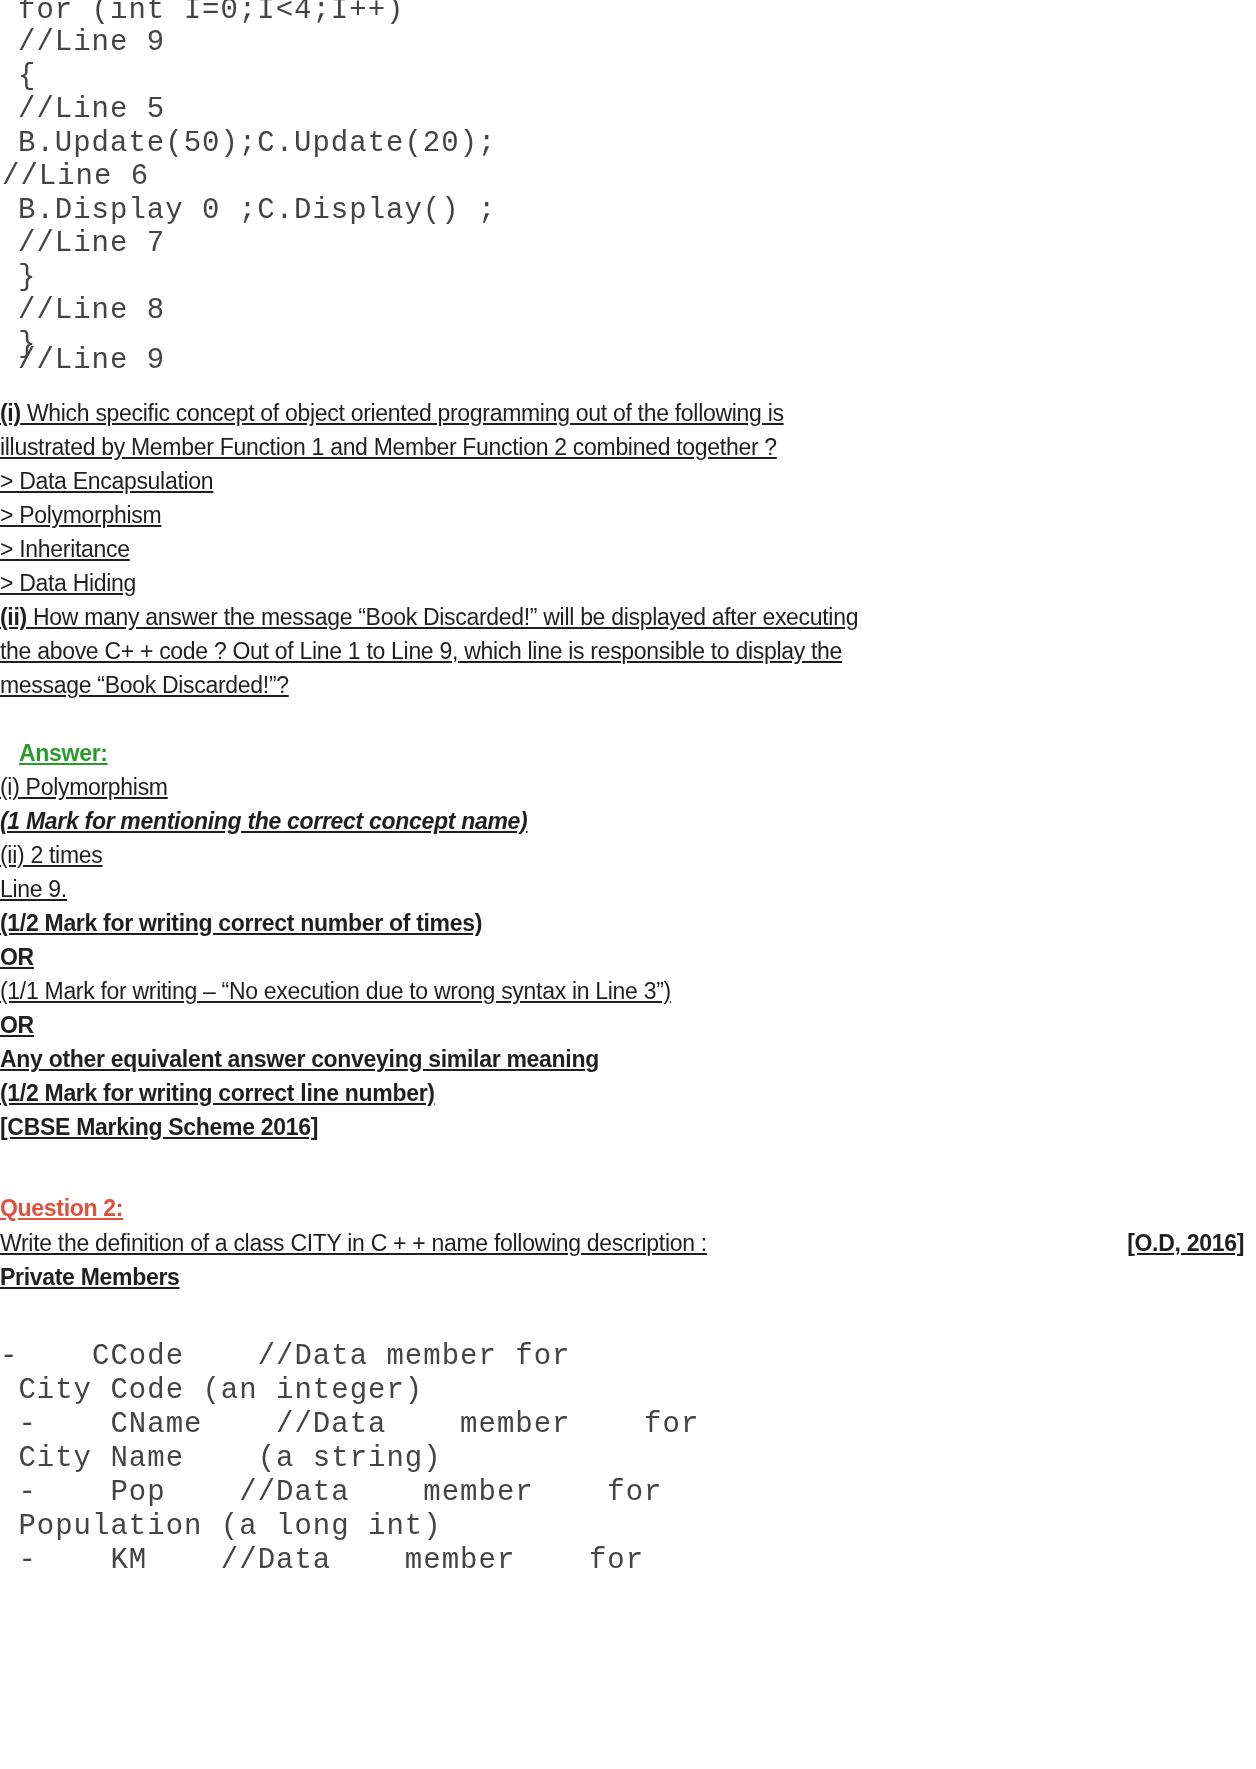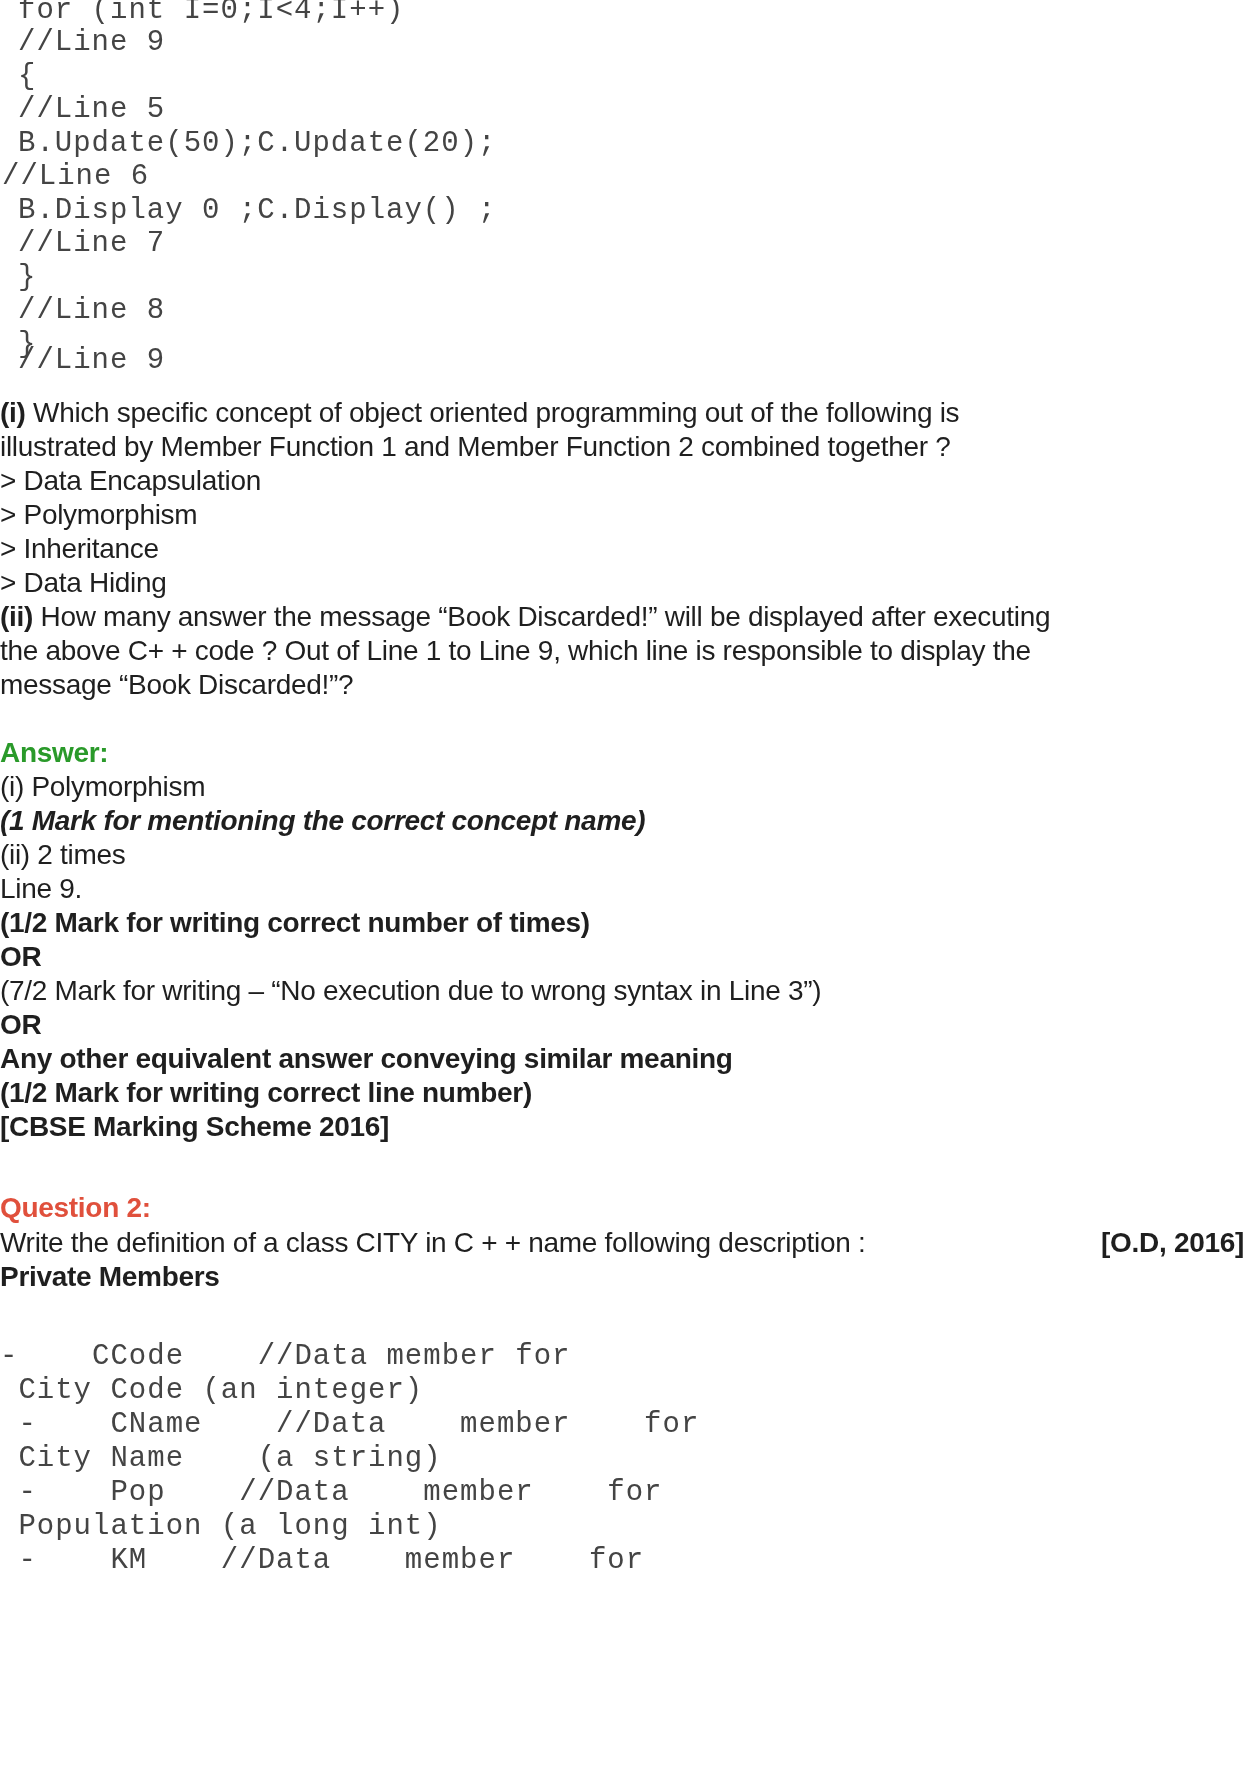--- a/index.html
+++ b/index.html
@@ -1,21 +1,21 @@
 <!DOCTYPE html>
 <html><head>
 <meta charset="utf-8">
 <style>
   html, body { margin:0; padding:0; background:#ffffff; }
   body { width:1256px; height:1769px; overflow:hidden; position:relative; color:#1f1f1f; }
   .code { position:absolute; font-family:"Liberation Mono", monospace; font-size:29px; color:#444; white-space:pre; letter-spacing:1px; line-height:34px; }
-  .txt { position:absolute; font-family:"Liberation Sans", sans-serif; font-size:28px; white-space:pre; line-height:34px; color:#1f1f1f; letter-spacing:-0.3px; }
+  .txt { position:absolute; font-family:"Liberation Sans", sans-serif; font-size:23px; white-space:pre; line-height:34px; color:#1f1f1f; letter-spacing:-0.3px;text-decoration:underline; }
   .b { font-weight:bold; }
   .i { font-style:italic; }
-  .green { color:#2a9a2a; font-weight:bold; }
+  .green { color:#2a9a2a; font-weight:bold;margin-left:19px; }
   .red { color:#e0503c; font-weight:bold; }
   .right { position:absolute; right:12px; }
 </style>
 </head>
 <body>
 
 <div>
   <div class="code" style="left:18px;top:-6px">for (int I=0;I&lt;4;I++)</div>
   <div class="code" style="left:18px;top:26px">//Line 9</div>
   <div class="code" style="left:18px;top:60px">{</div>
@@ -43,21 +43,21 @@
 </div>
 
 <div>
   <div class="txt green" style="left:0;top:736px">Answer:</div>
   <div class="txt" style="left:0;top:770px">(i) Polymorphism</div>
   <div class="txt b i" style="left:0;top:804px">(1 Mark for mentioning the correct concept name)</div>
   <div class="txt" style="left:0;top:838px">(ii) 2 times</div>
   <div class="txt" style="left:0;top:872px">Line 9.</div>
   <div class="txt b" style="left:0;top:906px">(1/2 Mark for writing correct number of times)</div>
   <div class="txt b" style="left:0;top:940px">OR</div>
-  <div class="txt" style="left:0;top:974px">(7/2 Mark for writing – “No execution due to wrong syntax in Line 3”)</div>
+  <div class="txt" style="left:0;top:974px">(1/1 Mark for writing – “No execution due to wrong syntax in Line 3”)</div>
   <div class="txt b" style="left:0;top:1008px">OR</div>
   <div class="txt b" style="left:0;top:1042px">Any other equivalent answer conveying similar meaning</div>
   <div class="txt b" style="left:0;top:1076px">(1/2 Mark for writing correct line number)</div>
   <div class="txt b" style="left:0;top:1110px">[CBSE Marking Scheme 2016]</div>
 </div>
 
 <div>
   <div class="txt red" style="left:0;top:1191px">Question 2:</div>
   <div class="txt" style="left:0;top:1226px">Write the definition of a class CITY in C + + name following description :</div>
   <div class="txt b right" style="top:1226px">[O.D, 2016]</div>

